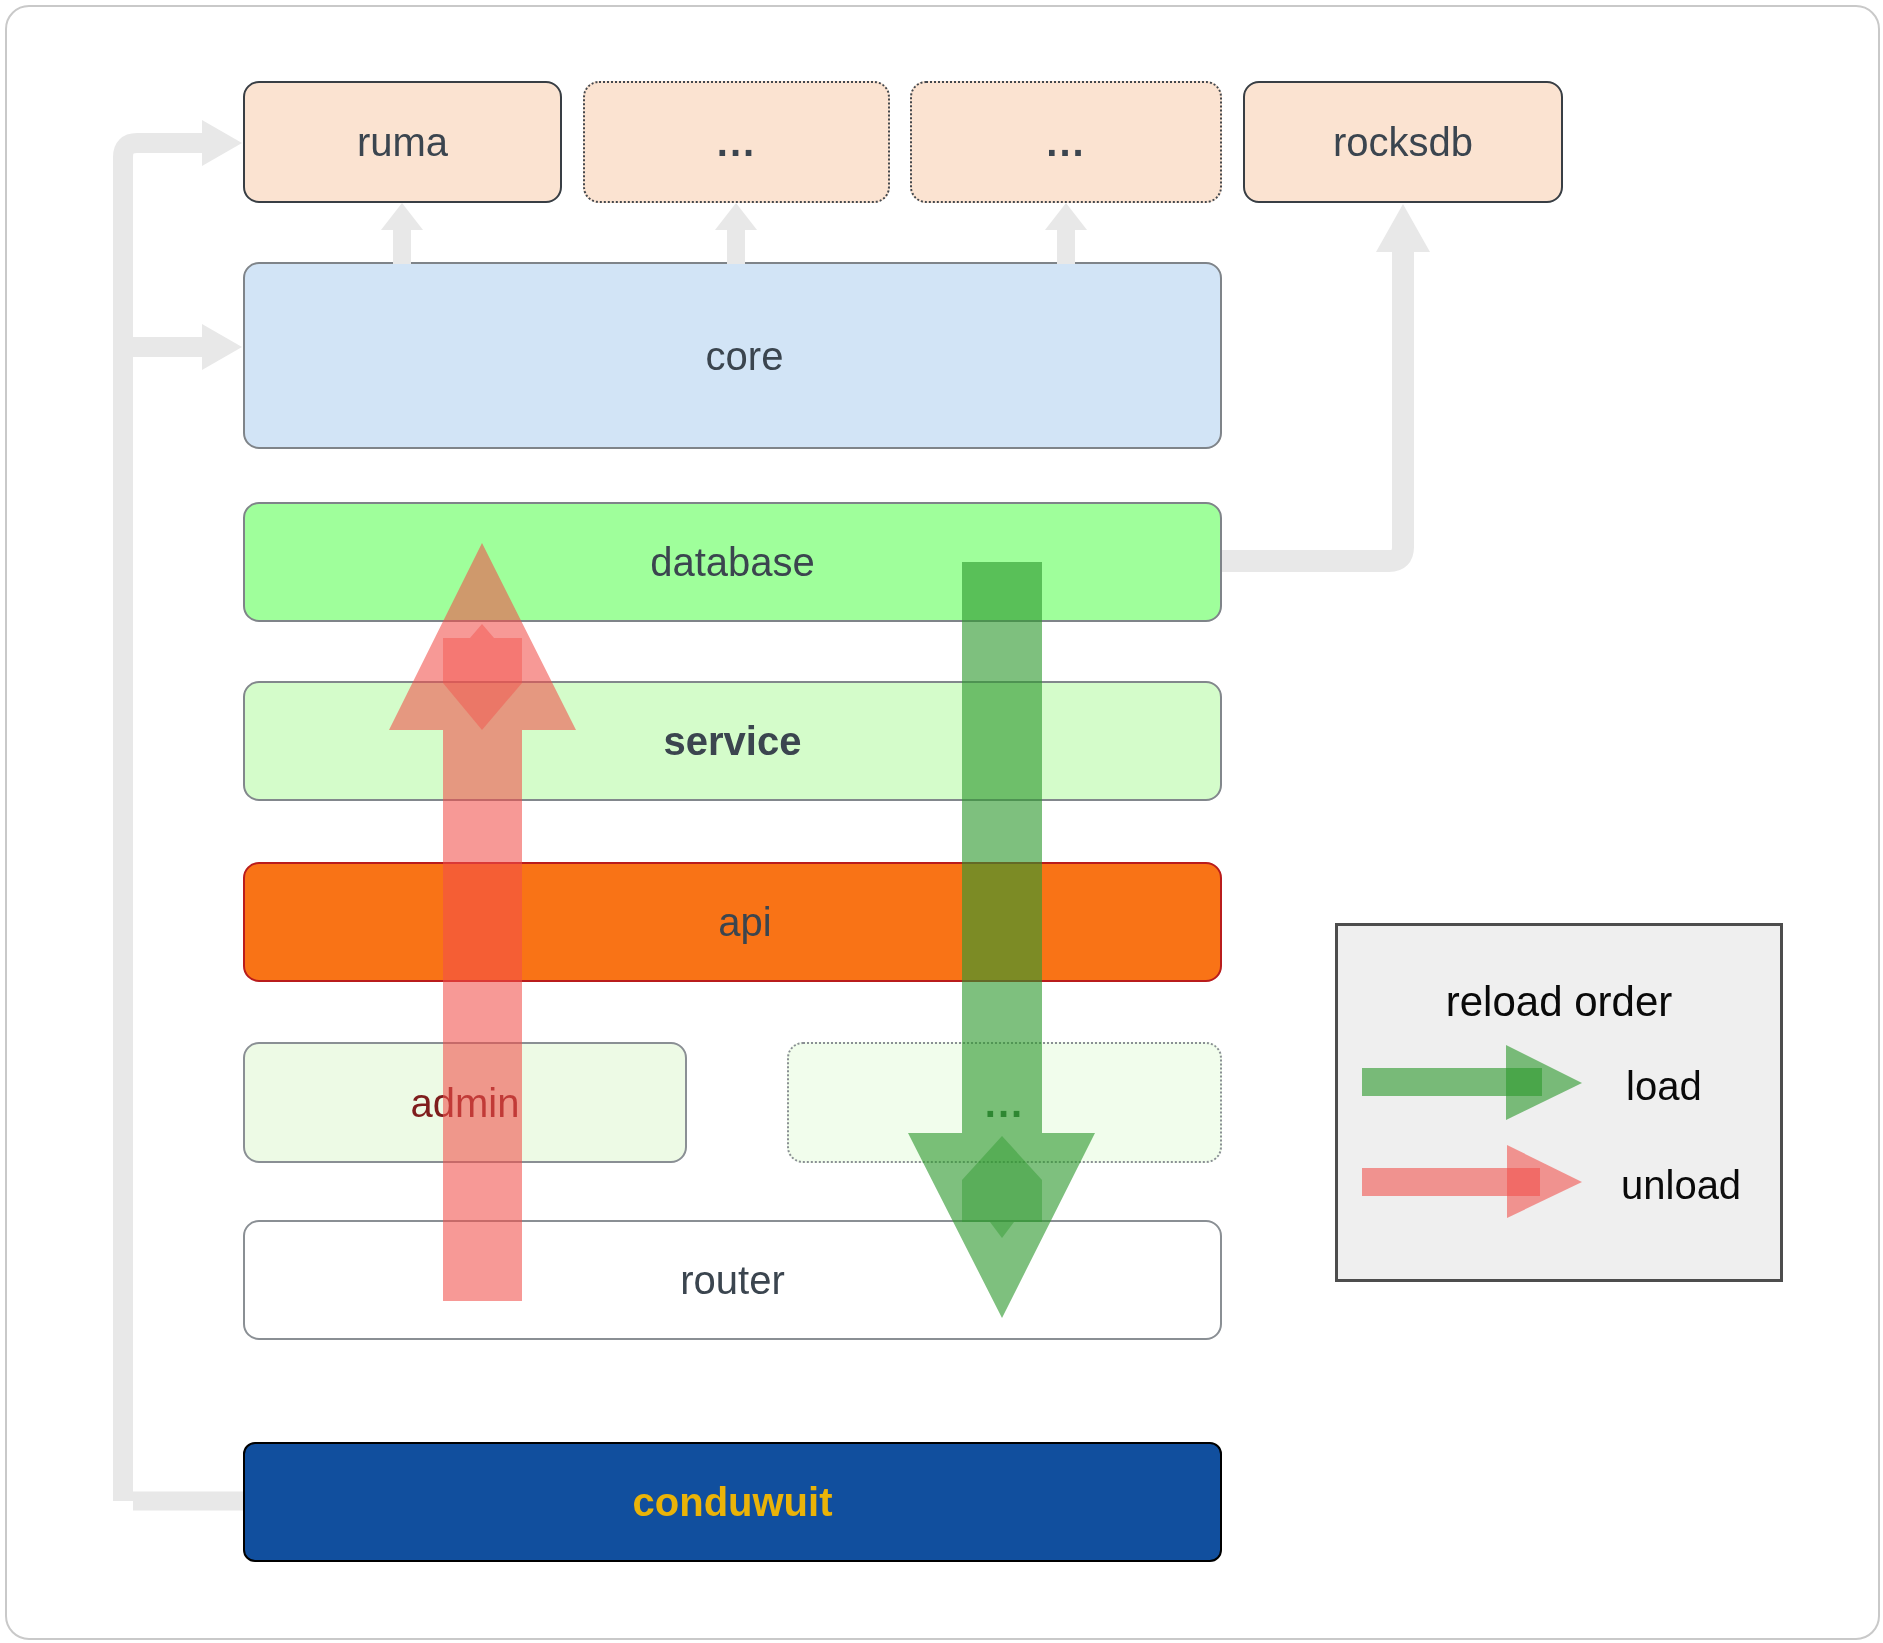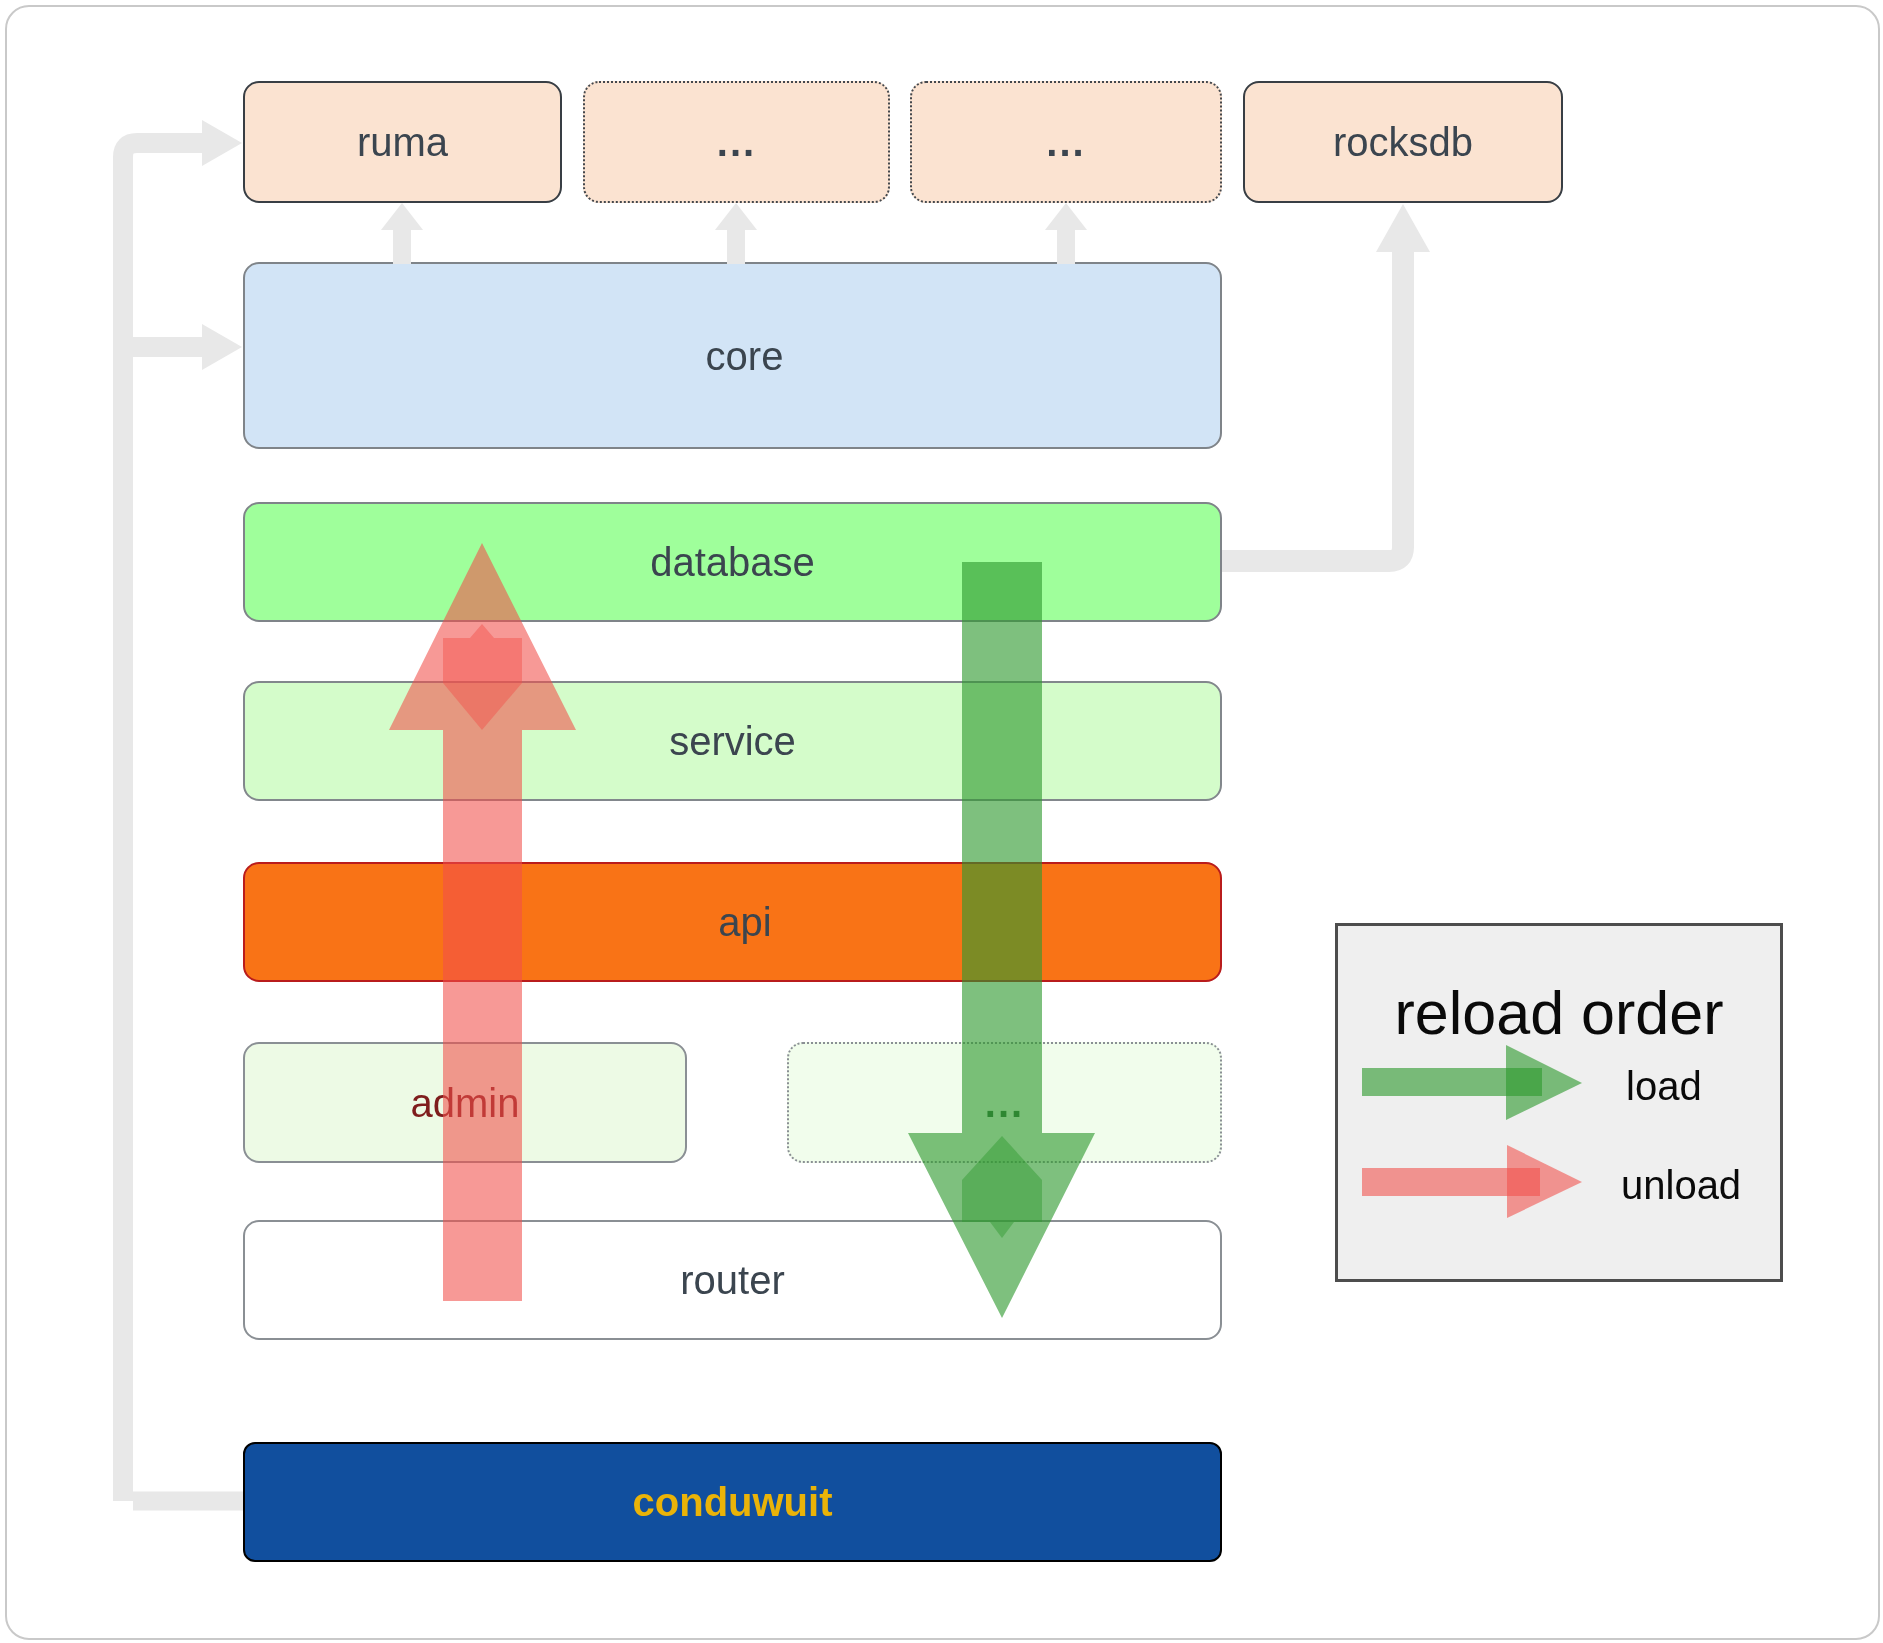--- a/index.html
+++ b/index.html
@@ -13,36 +13,36 @@
   }
   .node{
     position:absolute;box-sizing:border-box;display:flex;align-items:center;justify-content:center;
     border-radius:16px;font-size:40px;color:#3b454f;
   }
   .node .lbl{line-height:1;}
   .peach{background:#fbe3d1;border:2.5px solid #383e44;}
   .peach.dotted{border:2.5px dotted #44484d;}
   .blue{background:#d2e4f6;border:2px solid #7f8489;padding-left:24px;}
   .green1{background:#9fff9b;border:2px solid #7f8489;}
-  .green2{background:#d4fcca;border:2px solid #82878c;}
+  .green2{background:#d4fcca;border:2px solid #82878c;font-weight:bold;}
   .green3{background:#f97316;border:2px solid #b91c1c;padding-left:25px;}
   .green4{background:#edfae5;border:2px solid #8a8f94;}
   .green5{background:#f1fdec;border:2px dotted #8a8f94;}
   .white{background:#ffffff;border:2px solid #8a8f94;}
   .navy{background:#114f9e;border:2.5px solid #000000;border-radius:12px;}
   .navy .lbl{color:#eab308;font-weight:700;}
   .admin-lbl{color:#7f1d1d;}
   .dots{font-weight:700;letter-spacing:2px;}
   .dots-green{color:#2e6b38;font-weight:700;letter-spacing:2px;}
   .legend{
     position:absolute;box-sizing:border-box;background:#efefef;border:3px solid #4d4d4d;
   }
   .legend .title{
     position:absolute;left:0;right:0;top:52px;text-align:center;
-    font-size:61px;color:#0a0a0a;
+    font-size:42px;color:#0a0a0a;
   }
   .legend .key-label{
     position:absolute;font-size:40px;color:#0a0a0a;text-align:right;
   }
   .overlay{
     position:absolute;left:0;top:0;width:1883px;height:1643px;
     pointer-events:none;z-index:5;
   }
 </style>
 </head>

